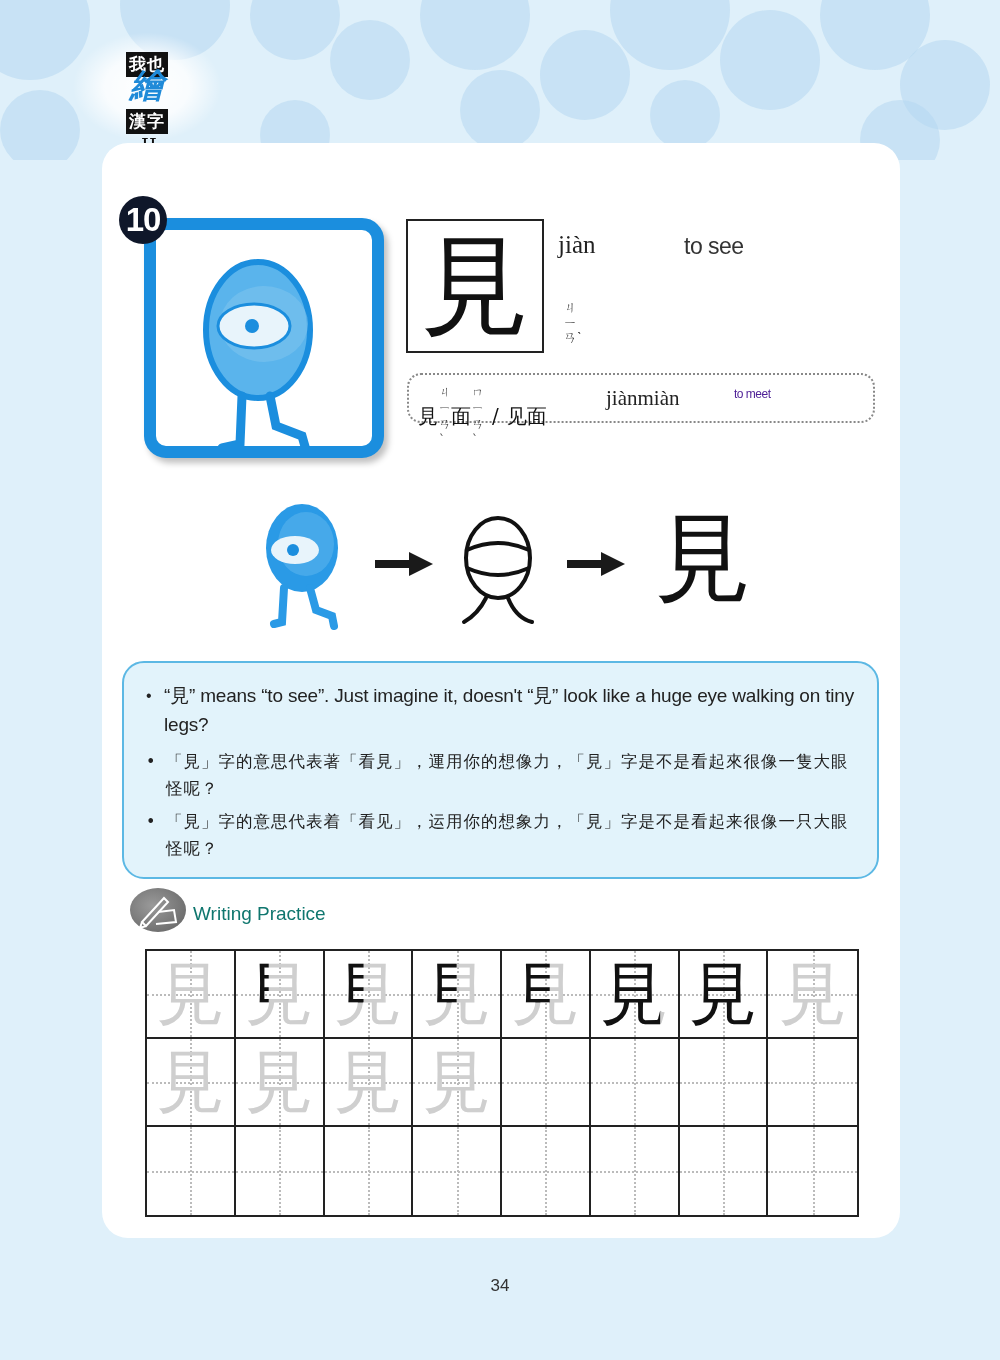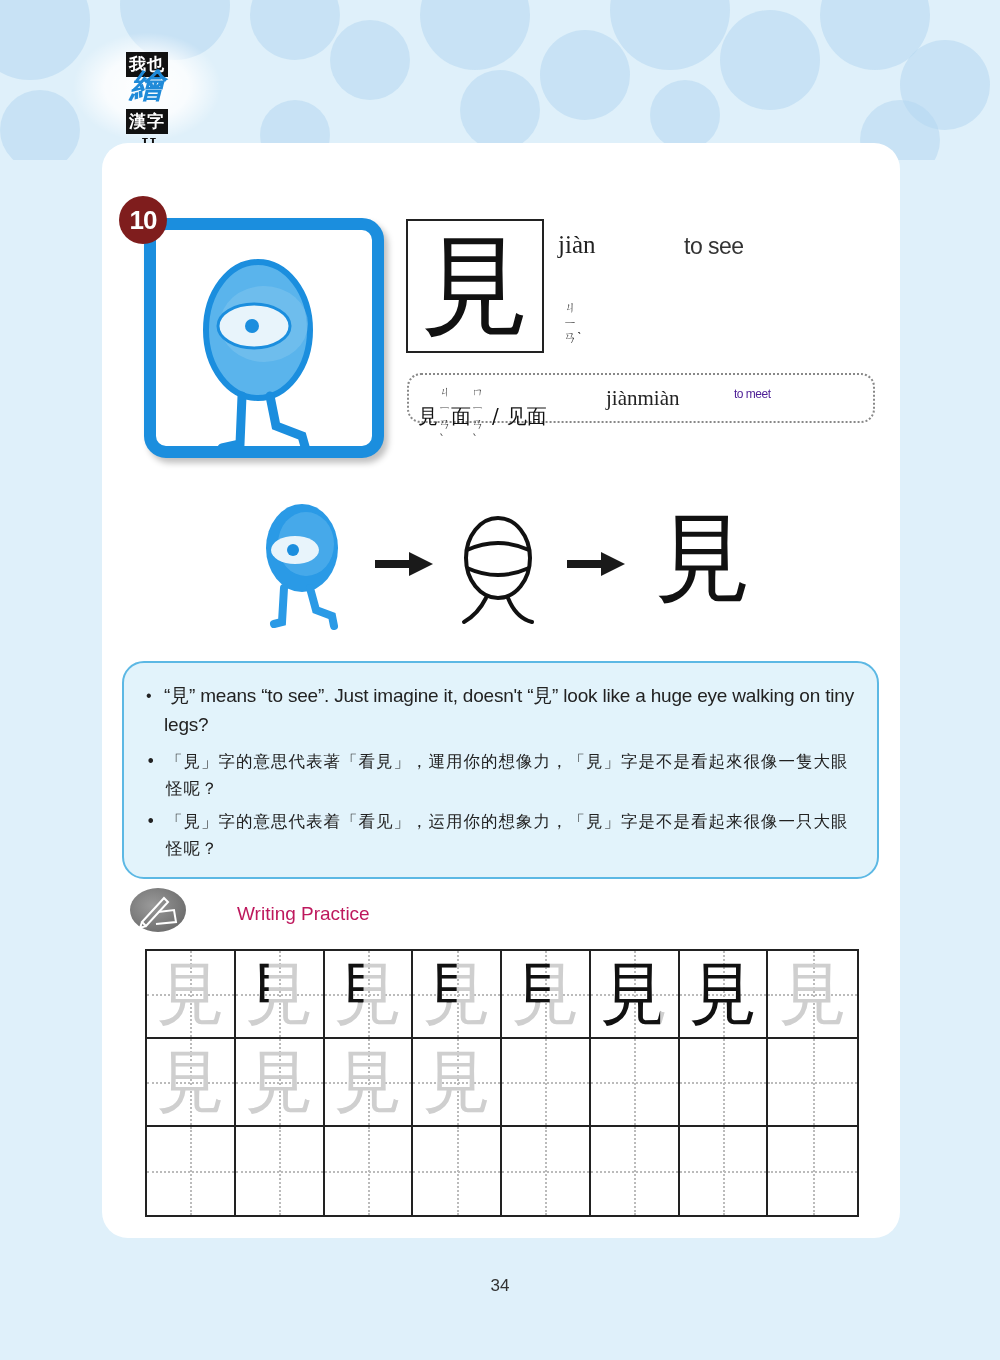--- a/index.html
+++ b/index.html
@@ -27,21 +27,21 @@
   }
 
   
   .lesson-frame {
     position: absolute; left: 144px; top: 218px; width: 240px; height: 240px;
     border: 12px solid #1b8ede; border-radius: 22px; background: #fff;
     box-shadow: 4px 5px 6px rgba(0,0,0,0.25);
   }
   .lesson-badge {
     position: absolute; left: 119px; top: 196px; width: 48px; height: 48px; border-radius: 50%;
-    background: #7f1d1d; color: #fff; font-weight: bold; font-size: 26px;
+    background: #0f172a; color: #fff; font-weight: bold; font-size: 33px;
     display: flex; align-items: center; justify-content: center; letter-spacing: -1px;
   }
   .big-char-box {
     position: absolute; left: 406px; top: 219px; width: 138px; height: 134px;
     border: 2px solid #222; display: flex; align-items: center; justify-content: center;
     font-family: "DejaVu Serif", serif; font-size: 108px; color: #111; line-height: 1;
   }
   .pinyin { position: absolute; left: 558px; top: 231px; font-family: "Liberation Serif", serif; font-size: 25px; color: #222; }
   .meaning { position: absolute; left: 684px; top: 233px; font-size: 23px; color: #333; letter-spacing: -0.5px; }
   .zhuyin { position: absolute; left: 564px; top: 300px; font-size: 13px; color: #333; line-height: 15px; width: 24px; }
@@ -69,21 +69,21 @@
   .explain-item { position: absolute; left: 146px; color: #222; }
   .explain-item .bullet { position: absolute; left: 0; top: 0; font-size: 16px; }
   .explain-en { top: 681px; font-size: 19px; line-height: 29px; width: 720px; padding-left: 18px; letter-spacing: -0.2px; }
   .explain-zh { font-family: "DejaVu Serif", serif; font-size: 16.5px; line-height: 27px; width: 710px; padding-left: 20px; letter-spacing: 1px; }
   .explain-zh1 { top: 748px; }
   .explain-zh2 { top: 808px; }
 
   
   .wp-icon { position: absolute; left: 130px; top: 888px; width: 56px; height: 44px; border-radius: 50%;
     background: radial-gradient(ellipse at 40% 40%, #9a9a9a 0%, #6e6e6e 75%); }
-  .wp-title { position: absolute; left: 193px; top: 903px; font-size: 19px; color: #be185d; margin-left: 44px; }
+  .wp-title { position: absolute; left: 193px; top: 903px; font-size: 19px; color: #0f766e; }
 
   .grid {
     position: absolute; left: 145px; top: 949px; width: 714px; height: 268px;
     border: 2px solid #222;
     display: grid; grid-template-columns: repeat(8, 1fr); grid-template-rows: repeat(3, 1fr);
   }
   .cell { position: relative; border-right: 2px solid #222; border-bottom: 2px solid #222; overflow: hidden; }
   .cell:nth-child(8n) { border-right: none; }
   .cell:nth-child(n+17) { border-bottom: none; }
   .cell::before { content: ""; position: absolute; left: 50%; top: 0; bottom: 0; border-left: 2px dotted #bbb; }

